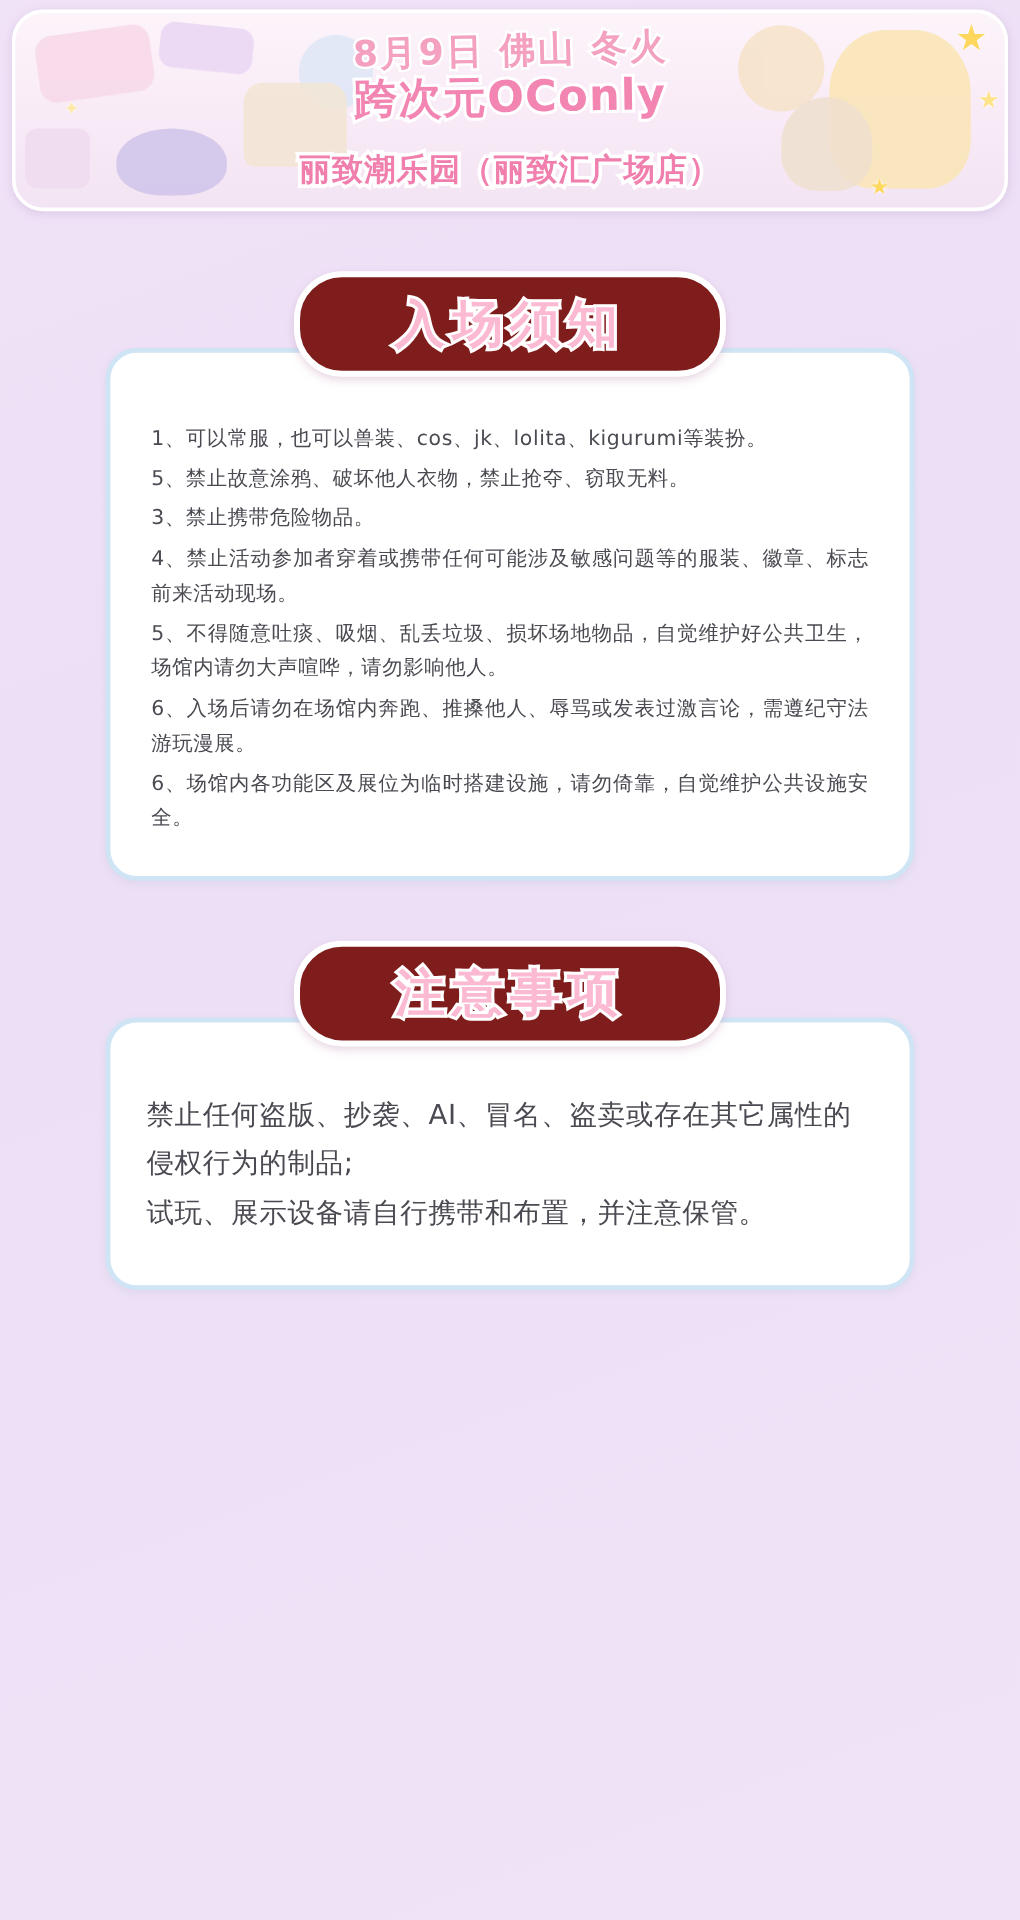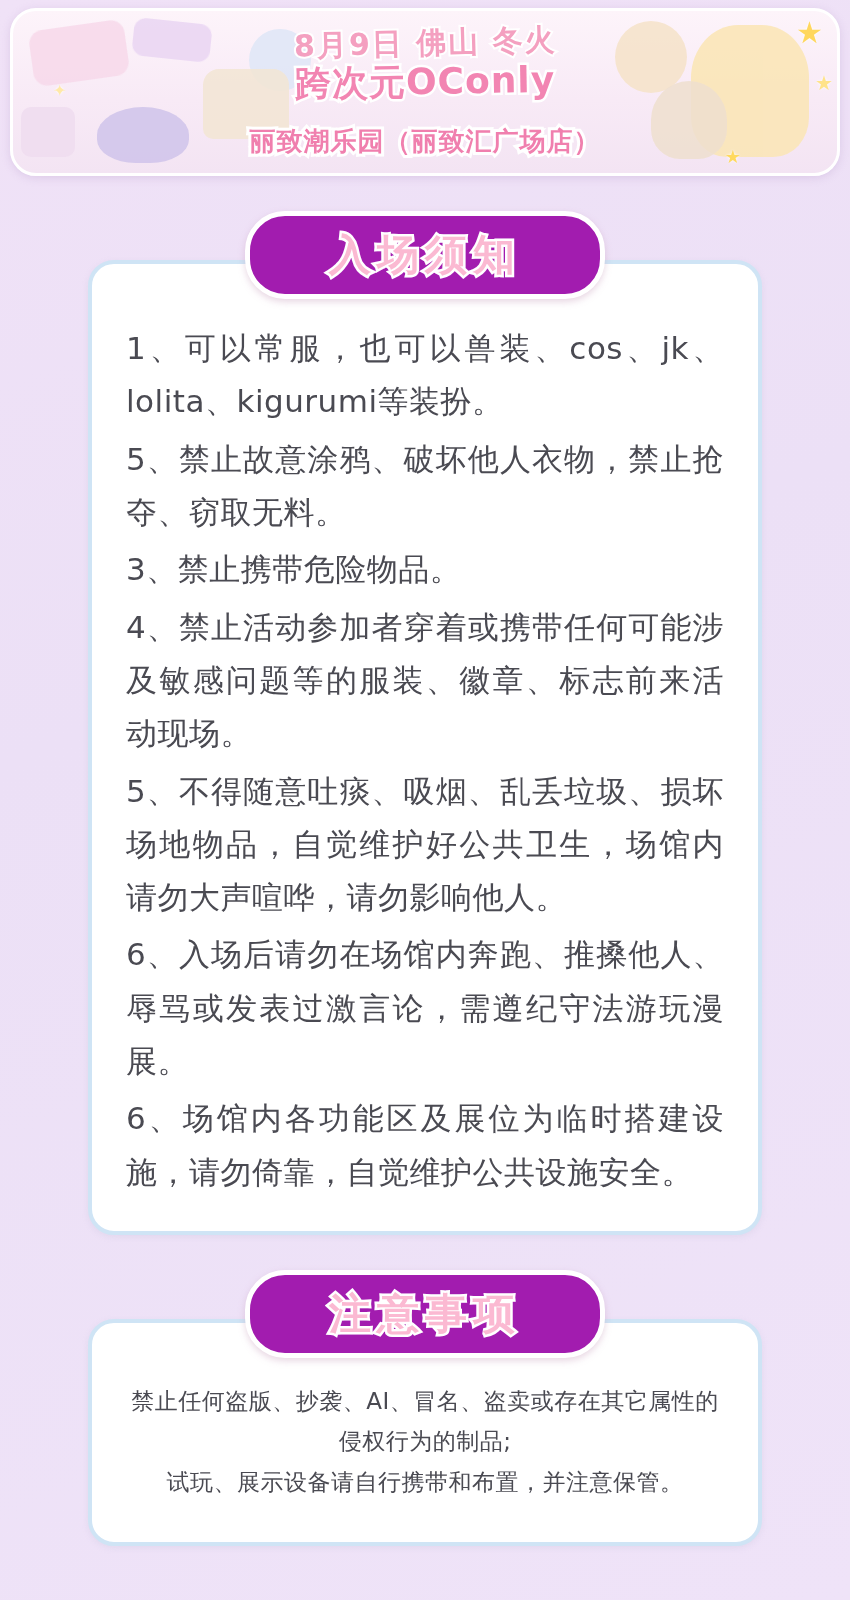--- a/index.html
+++ b/index.html
@@ -95,25 +95,25 @@
     color: #f07fae;
     -webkit-text-stroke: 6px #ffffff;
     paint-order: stroke fill;
     letter-spacing: 1px;
   }
 
   
   .pill {
     position: relative;
     z-index: 3;
-    margin: 1px auto;
+    margin: 16px auto;
     width: 350px;
     height: 78px;
     border-radius: 40px;
-    background: #a21caf;
+    background: #7f1d1d;
     border: 5px solid #ffffff;
     box-shadow: 0 3px 7px rgba(190,140,175,.35);
     display: flex;
     align-items: center;
     justify-content: center;
   }
   .pill-text {
     font-size: 42px;
     font-weight: 700;
     color: #fbb9d2;
@@ -131,34 +131,33 @@
     border: 4px solid #cfe4f5;
     border-radius: 26px;
     padding: 58px 34px 28px 34px;
     box-shadow: 0 2px 6px rgba(170,170,200,.18);
   }
   .card.notes {
     padding: 58px 30px 40px 30px;
   }
 
   .rule {
-    font-size: 31px;
+    font-size: 17px;
     line-height: 1.72;
     color: #4a4a52;
     letter-spacing: .5px;
     margin: 0 0 4px 0;
     text-align: justify;
   }
   .note {
     font-size: 23px;
     line-height: 1.76;
     color: #4a4a52;
     letter-spacing: .5px;
     margin: 0;
-    text-align: center;
   }
   .spacer-md { height: 34px; }
 </style>
 </head>
 <body>
 
 <div class="banner">
   <div class="banner-inner">
     <div class="blob b1"></div>
     <div class="blob b2"></div>

